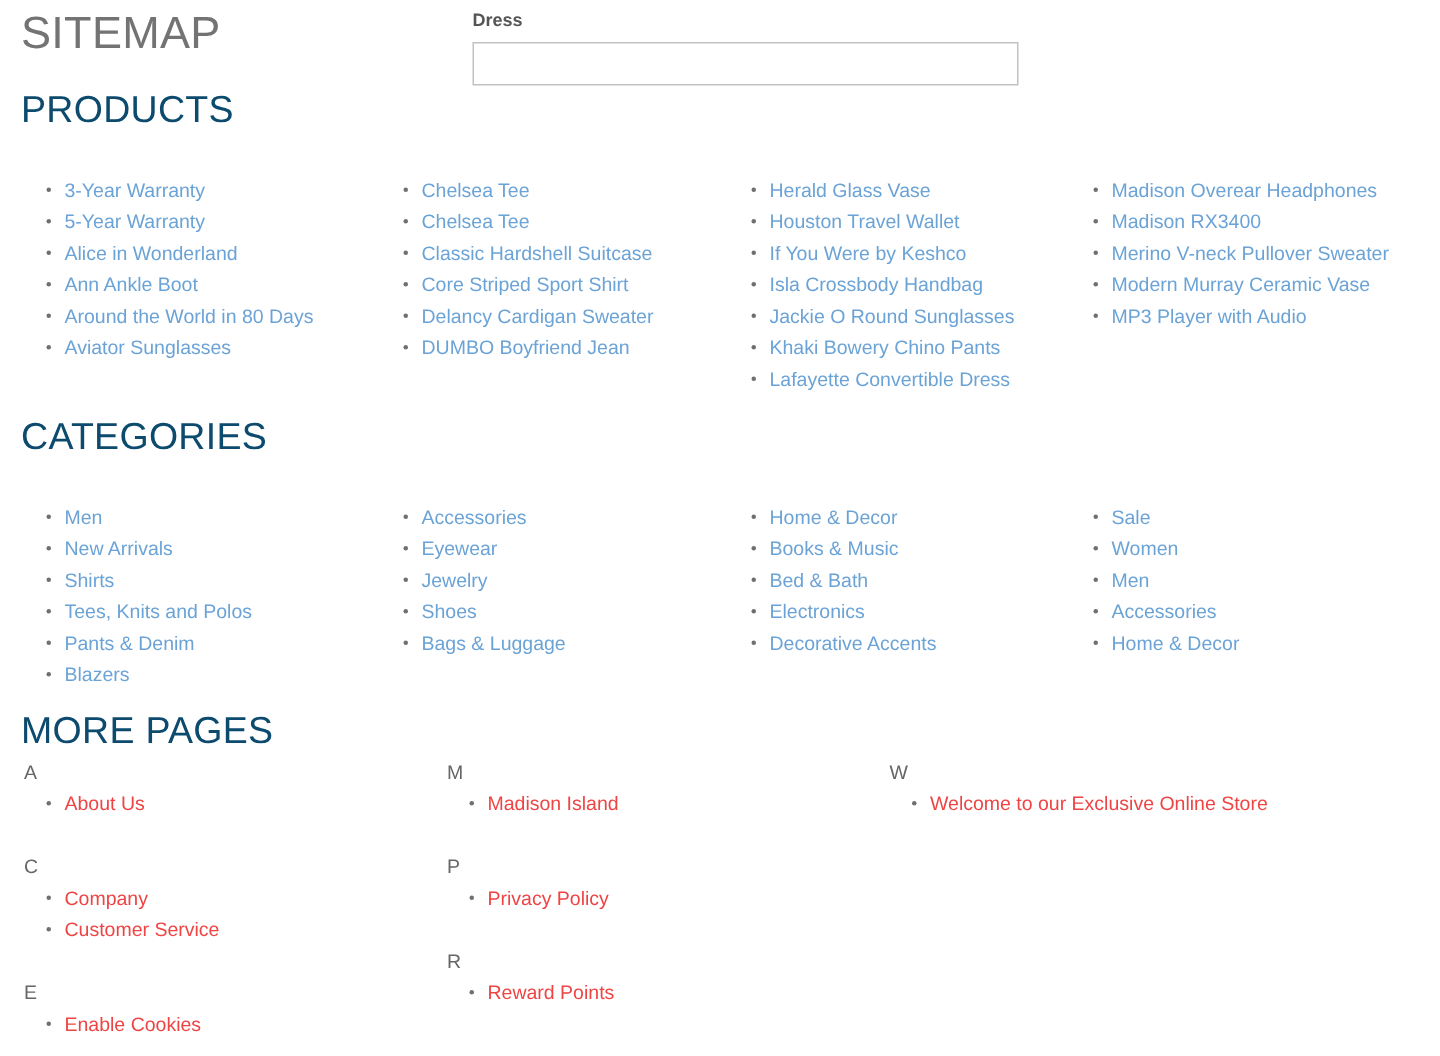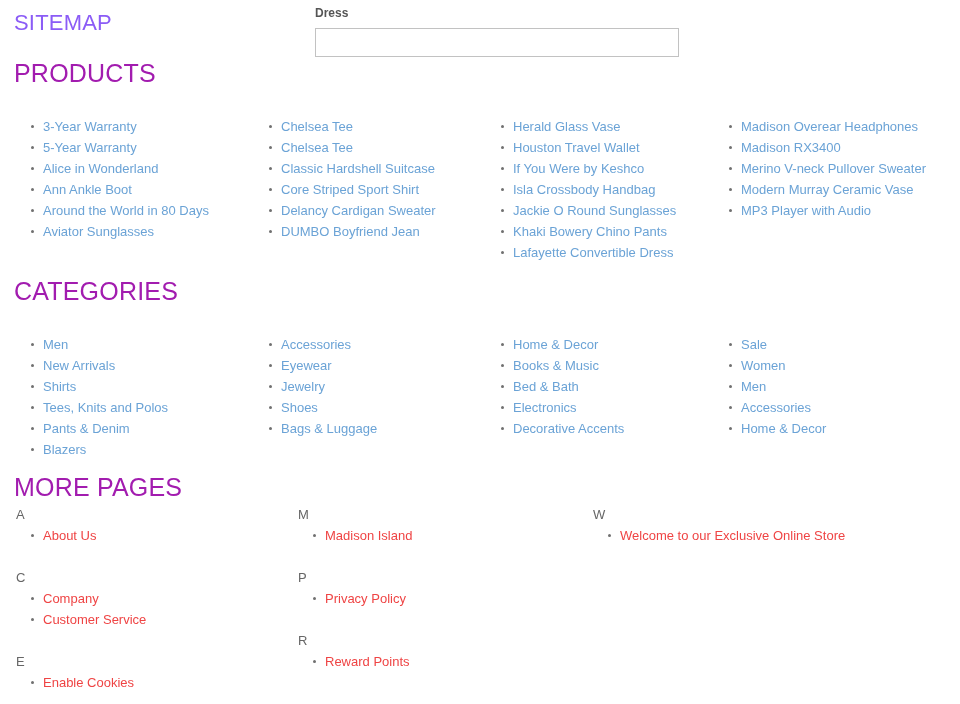--- a/index.html
+++ b/index.html
@@ -21,25 +21,25 @@
   
   .top-area {
     position: relative;
     height: 60px;
   }
   .page-title {
     position: absolute;
     left: 14px;
     top: 6px;
     margin: 0;
-    font-size: 22px;
+    font-size: 30px;
     font-weight: 400;
     line-height: 34px;
     letter-spacing: 0.2px;
-    color: #8b5cf6;
+    color: #737373;
     white-space: nowrap;
   }
   .search-block {
     position: absolute;
     left: 315px;
     top: 6px;
     width: 366px;
   }
   .search-label {
     display: block;
@@ -65,21 +65,21 @@
   }
 
   
   .section-heading {
     margin: 0;
     padding: 0;
     font-size: 25px;
     font-weight: 400;
     line-height: 30px;
     letter-spacing: 0.2px;
-    color: #a21caf;
+    color: #0c4a6e;
     white-space: nowrap;
   }
 
   
   .sitemap-list {
     list-style: none;
     margin: 0;
     padding: 0;
     position: relative;
     text-decoration: underline;

